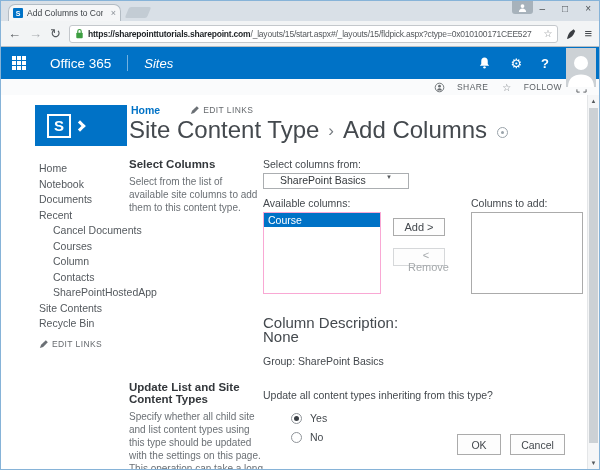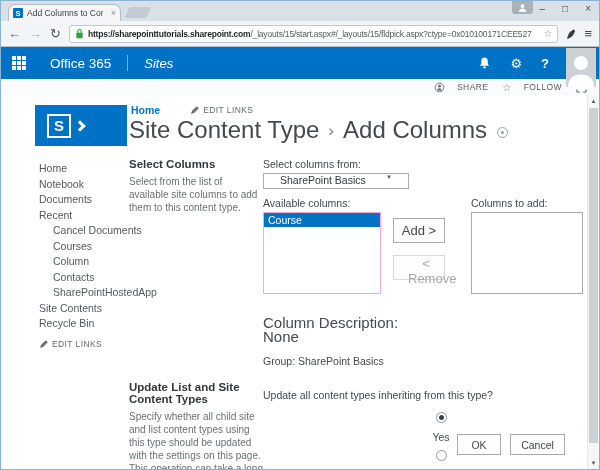--- a/index.html
+++ b/index.html
@@ -88,29 +88,29 @@
   .sel-arrow { margin-left:auto; font-size:6px; color:#55595d; }
 
   .cols { display:flex; }
   .colA { width:118px; flex:0 0 auto; }
   .colB { width:52px; margin-left:12px; margin-right:26px; flex:0 0 auto; display:flex; flex-direction:column; align-items:center; }
   .colC { width:112px; flex:0 0 auto; }
   .listbox { width:100%; height:82px; background:#fff; overflow:hidden; }
   .listbox.focused { border:1px solid #f9a8d4; }
   .listbox.plain { border:1px solid #ababab; }
   .list-item.selected { background:#0072c6; color:#fff; font-size:10.5px; padding:1px 4px; cursor:default; }
-  .mini-btn { width:52px; height:25px; border:1px solid #ababab; background:#fdfdfd; font-size:13px; color:#44494e; font-family:"Liberation Sans",sans-serif; cursor:pointer; }
+  .mini-btn { width:52px; height:18px; border:1px solid #ababab; background:#fdfdfd; font-size:11px; color:#44494e; font-family:"Liberation Sans",sans-serif; cursor:pointer; }
   .mini-btn.add { margin-top:21px; }
   .mini-btn.disabled { color:#a4a8ab; border-color:#d6d8da; margin-top:12px; cursor:default;padding-left:14px; }
   .under-list { margin-top:22px; font-size:15px; color:#44494e; line-height:14px; white-space:nowrap; }
   .group-line { margin-top:11px; font-size:10.5px; color:#44494e; white-space:nowrap; }
 
   .row2 { margin-top:14px; }
   .question { font-size:10.5px; color:#44494e; margin-top:8px; margin-bottom:11px; white-space:nowrap; }
-  .radio-row { display:flex; align-items:center; gap:8px; margin-left:20px; margin-bottom:7px;flex-direction:column; }
+  .radio-row { display:flex; align-items:center; gap:8px; margin-left:28px; margin-bottom:7px; }
   .radio { width:11px; height:11px; border:1px solid #8f9499; border-radius:50%; background:#fff; position:relative; cursor:pointer; flex:0 0 auto; }
   .radio.checked::after { content:""; position:absolute; left:2px; top:2px; width:5px; height:5px; background:#3a3f44; border-radius:50%; }
   .radio-label { font-size:10.5px; color:#44494e; }
 
   .page-footer { position:absolute; right:34px; bottom:14px; display:flex; gap:9px; }
   .btn { height:21px; border:1px solid #ababab; background:#fdfdfd; font-size:10.5px; color:#44494e; font-family:"Liberation Sans",sans-serif; cursor:pointer; }
   .btn.ok { width:44px; } .btn.cancel { width:55px; }
 
   svg { display:block; }
 </style>

